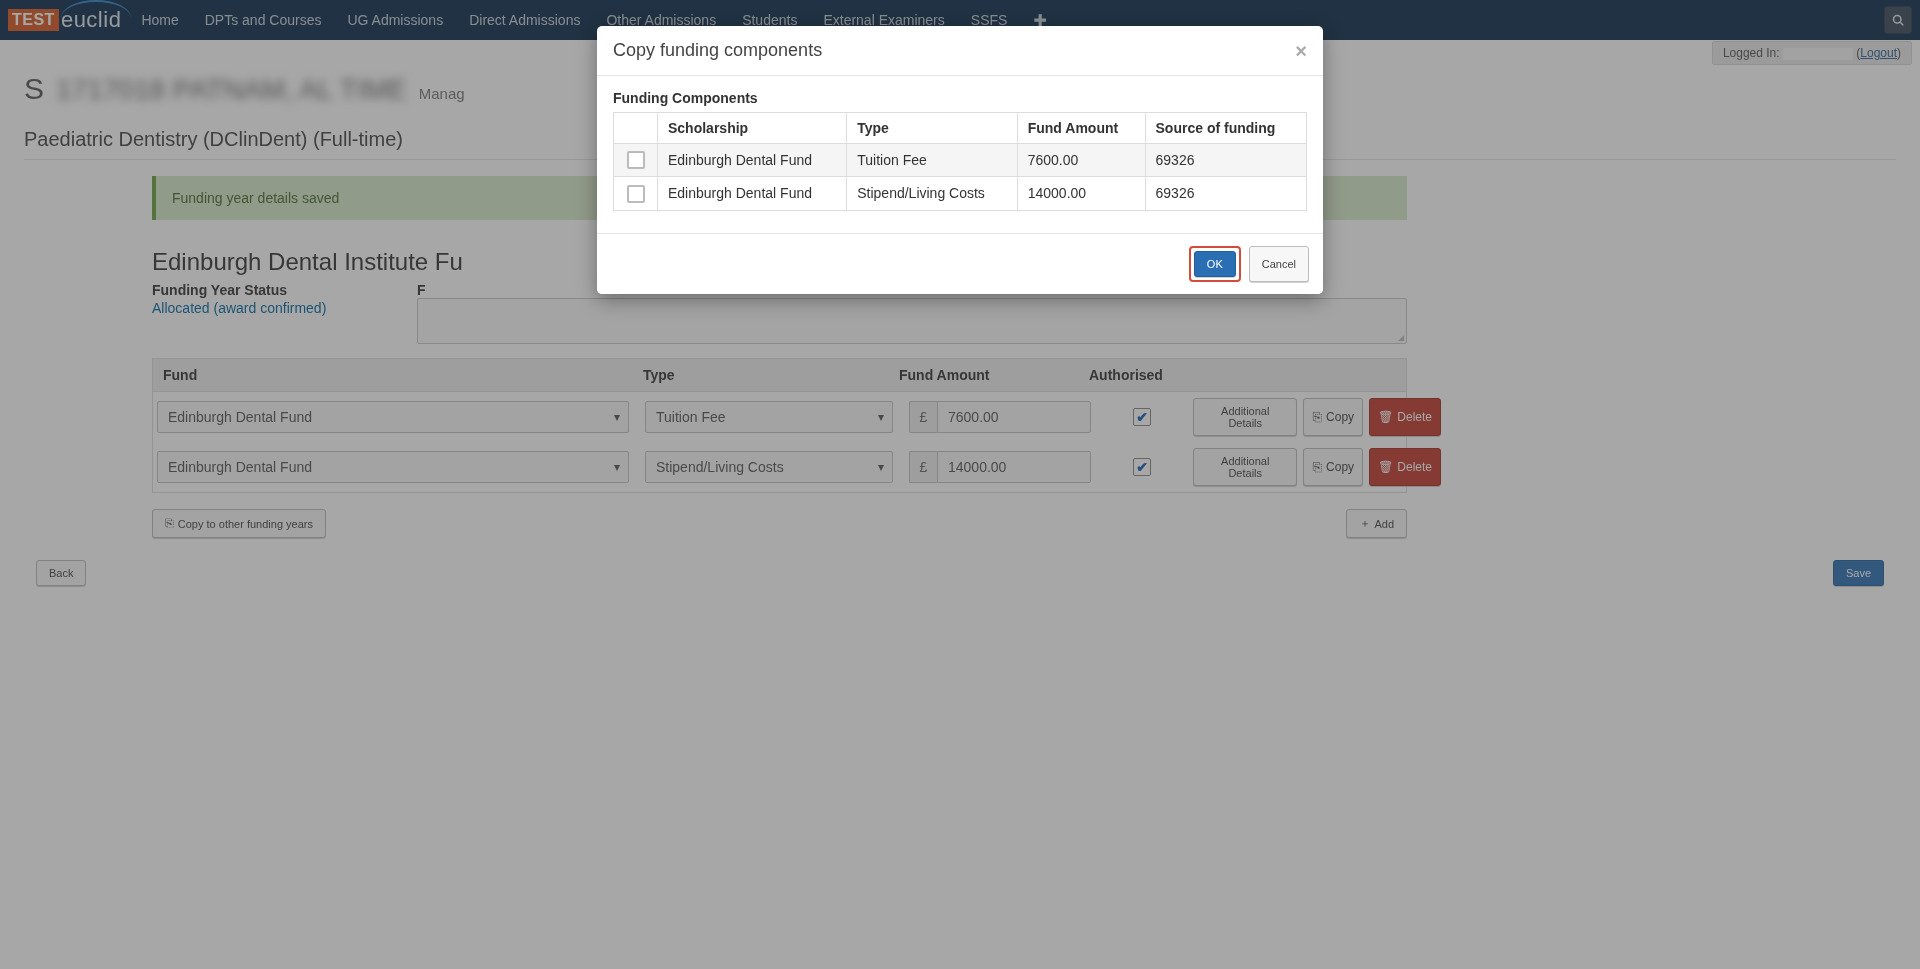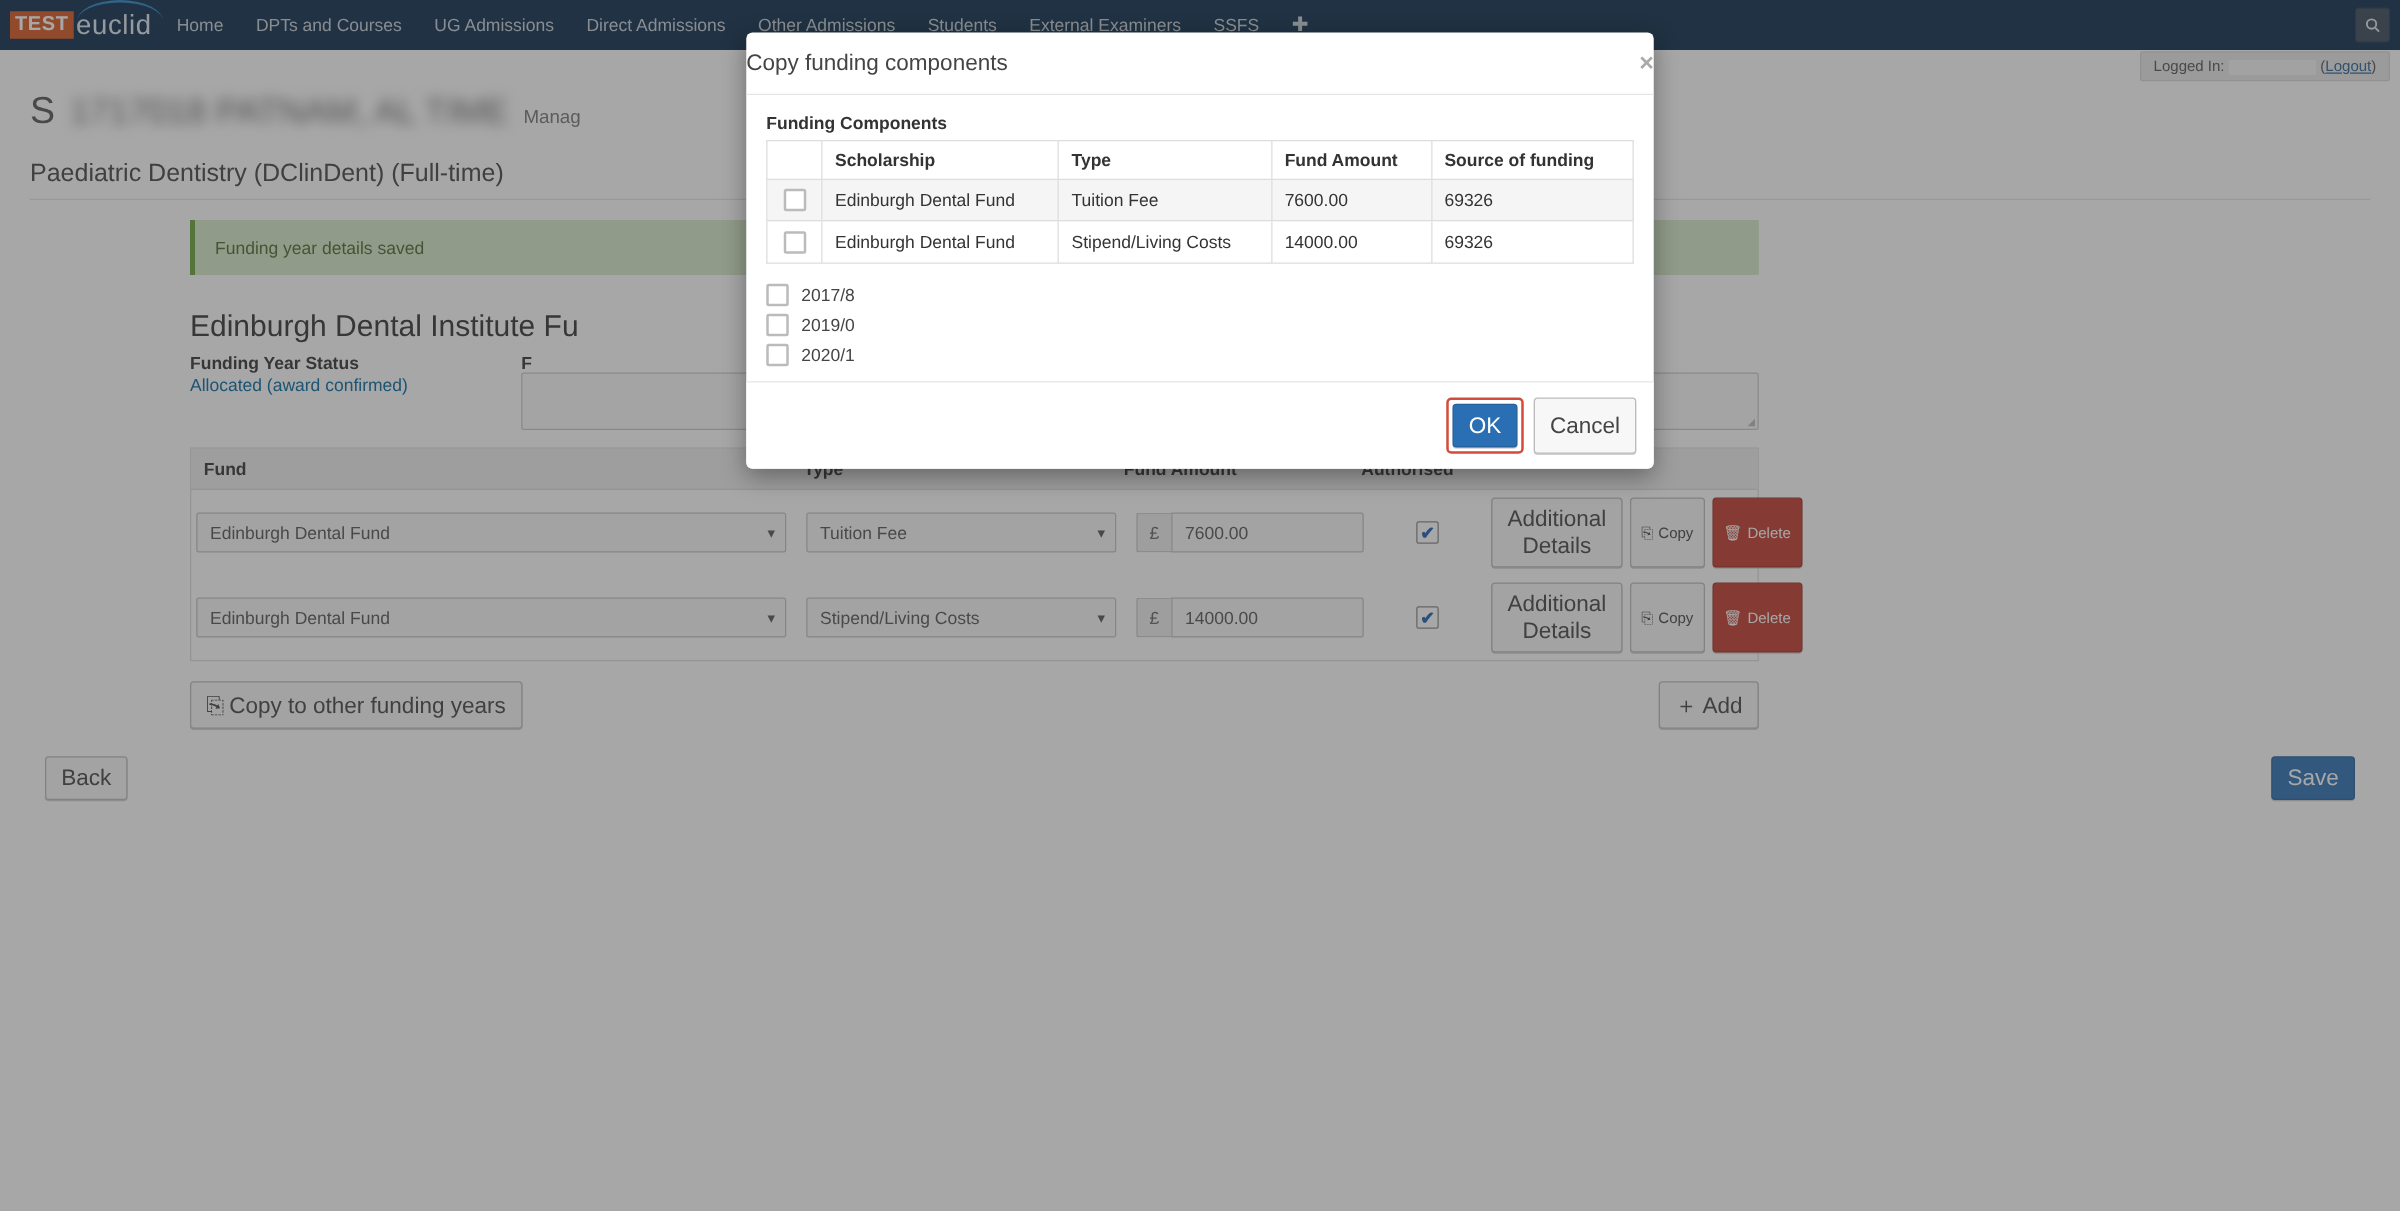--- a/index.html
+++ b/index.html
@@ -164,21 +164,21 @@
     background:#f7f7f7; padding:0 10px; color:#555; display:flex; align-items:center;
   }
   .chk {
     width:18px;height:18px;border:1px solid #888;background:#fff;border-radius:2px;
     display:flex;align-items:center;justify-content:center;margin:0 auto;
   }
   .chk.checked::after { content:'✔'; color:#1a5fb4; font-size:14px; font-weight:bold; }
   .row-actions { display:flex; gap:6px; justify-content:space-between; }
   .btn {
     border:1px solid #bcbcbc; background:#f7f7f7; color:#444;
-    padding: 6px 12px; border-radius:3px; font-size:18px; cursor:pointer;
+    padding: 6px 12px; border-radius:3px; font-size:11px; cursor:pointer;
     display:inline-flex; align-items:center; gap:4px;
     box-shadow: 0 1px 0 #d0d0d0;
   }
   .btn.small { padding:5px 8px; font-size:12px; }
   .btn.danger { background:#c13a2d; border-color:#a22e22; color:#fff; }
   .btn.primary { background:#2a6fb3; border-color:#255f9a; color:#fff; }
   .table-actions { display:flex; justify-content:space-between; margin-top:16px; }
 
   .footer-actions { display:flex; justify-content:space-between; margin: 22px 12px 0 12px; }
 
@@ -188,21 +188,21 @@
   }
 
   
   .modal {
     position:absolute; top:26px; left:50%; transform:translateX(-50%);
     width:726px; background:#fff; border-radius:5px;
     box-shadow:0 6px 20px rgba(0,0,0,0.35);
     overflow:hidden;
   }
   .modal-header {
-    padding: 14px 0; border-bottom:1px solid #e5e5e5;
+    padding: 14px 16px; border-bottom:1px solid #e5e5e5;
     display:flex; align-items:center;
   }
   .modal-title { font-size:18px; color:#444; font-weight:400; }
   .modal-close { margin-left:auto; color:#aaa; font-size:20px; cursor:pointer; font-weight:bold; line-height:1; }
   .modal-body { padding: 14px 16px 6px; }
   .modal-sub { font-weight:bold; color:#333; margin-bottom:6px; font-size:14px; }
 
   .fc-table { width:100%; border:1px solid #ddd; border-collapse:collapse; margin-bottom:16px; }
   .fc-table th, .fc-table td { border:1px solid #ddd; padding:7px 10px; font-size:14px; text-align:left; }
   .fc-table th { background:#fff; font-weight:bold; color:#333; }
@@ -415,34 +415,20 @@
         <tr>
           <td class="chkcell"><span class="modal-chk"></span></td>
           <td>Edinburgh Dental Fund</td>
           <td>Stipend/Living Costs</td>
           <td>14000.00</td>
           <td>69326</td>
         </tr>
       </tbody>
     </table>
 
-    <div class="fy-list">
-      <div class="fy-item">
-        <span class="modal-chk"></span>
-        <span>2017/8</span>
-      </div>
-      <div class="fy-item">
-        <span class="modal-chk"></span>
-        <span>2019/0</span>
-      </div>
-      <div class="fy-item">
-        <span class="modal-chk"></span>
-        <span>2020/1</span>
-      </div>
-    </div>
   </div>
   <div class="modal-footer">
     <span class="ok-highlight">
       <button class="btn primary">
           <span>OK</span>
         </button>
     </span>
     <button class="btn">
         <span>Cancel</span>
       </button>

